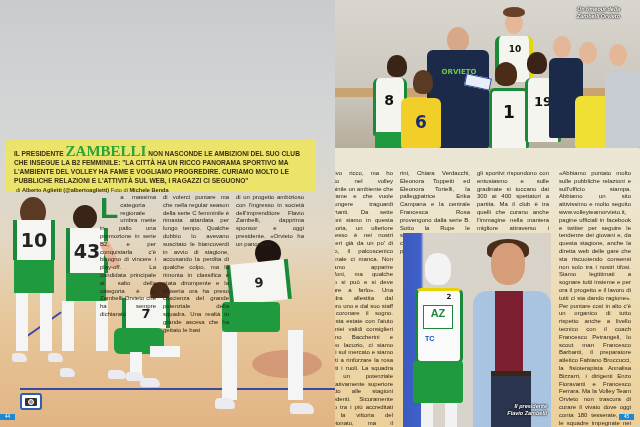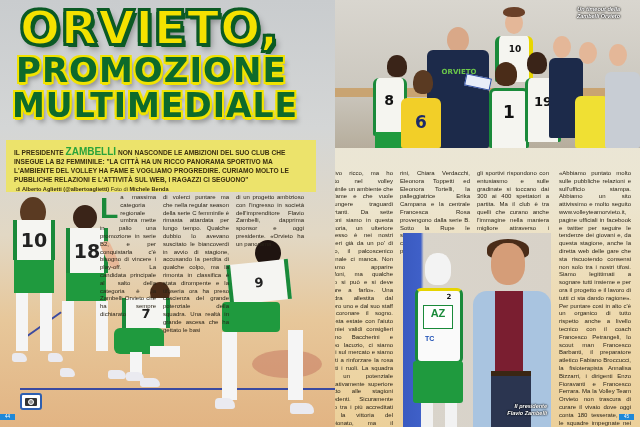--- a/index.html
+++ b/index.html
@@ -33,21 +33,21 @@
   .title .l2 { margin-left: 4px; }
   .title .l3 { margin-left: 0; font-size: 33px; }
 
   .subhead {
     position: absolute; left: 6px; top: 140px; width: 310px; height: 52px;
     background: #ece36b; padding: 7px 8px;
   }
   .subhead p {
     font-size: 6.6px; font-weight: bold; color: #3a2f10; line-height: 9px; text-transform: uppercase;
   }
-  .subhead .highlight { color: #2aa33a; font-size: 10px; }
+  .subhead .highlight { color: #2aa33a; font-size: 15px; font-family: Liberation Serif, serif; }
   .byline { font-size: 5.6px; color: #3a2f10; margin-top: 2px; margin-left: 2px; }
   .byline b { font-weight: bold; }
 
   
   .player { position: absolute; }
   .jersey {
     position: absolute; background: #f5f5f2; border-left: 4px solid #1a8a3a; border-right: 4px solid #1a8a3a;
     display: flex; align-items: center; justify-content: center; font-weight: bold; color: #222; font-family: "DejaVu Sans", sans-serif;
   }
   .shorts { position: absolute; background: #1f9a3e; }
@@ -116,25 +116,20 @@
   .man-jeans { position: absolute; left: 88px; top: 140px; width: 40px; height: 54px; background: #2b3550; }
   .man-belt { position: absolute; left: 88px; top: 138px; width: 40px; height: 5px; background: #3a2614; }
 </style>
 </head>
 <body>
 
 <div class="spread">
 
   <div class="page-left">
 
-    <h1 class="title">
-      <span class="l1">ORVIETO,</span>
-      <span class="l2">PROMOZIONE</span>
-      <span class="l3">MULTIMEDIALE</span>
-    </h1>
 
     <div class="subhead">
       <p><span>Il presidente </span><span class="highlight">Zambelli</span><span> non nasconde le ambizioni del suo club che insegue la B2 femminile: "La città ha un ricco panorama sportivo ma l'ambiente del volley ha fame e vogliamo progredire. Curiamo molto le pubbliche relazioni e l'attività sul web, i ragazzi ci seguono"</span></p>
       <div class="byline">
         <span>di</span>
         <b>Alberto Aglietti (@albertoaglietti)</b>
         <span>Foto di</span>
         <b>Michele Benda</b>
       </div>
     </div>
@@ -148,21 +143,21 @@
       <div class="jersey" style="left:13px; top:220px; width:42px; height:40px; font-size:19px;">10</div>
       <div class="shorts" style="left:14px; top:260px; width:40px; height:33px;"></div>
       <div class="leg" style="left:16px; top:293px; width:12px; height:58px;"></div>
       <div class="leg" style="left:40px; top:293px; width:12px; height:58px;"></div>
       <div class="shoe" style="left:12px; top:353px; width:15px; height:9px;"></div>
       <div class="shoe" style="left:48px; top:353px; width:15px; height:9px;"></div>
     </div>
 
     <div class="player">
       <div class="hair" style="left:73px; top:205px; width:24px; height:25px; background:#3a2418;"></div>
-      <div class="jersey" style="left:66px; top:228px; width:42px; height:45px; font-size:19px;">18</div>
+      <div class="jersey" style="left:66px; top:228px; width:42px; height:45px; font-size:19px;">43</div>
       <div class="shorts" style="left:66px; top:273px; width:40px; height:28px;"></div>
       <div class="arm" style="left:105px; top:240px; width:10px; height:30px; transform:rotate(-25deg);"></div>
       <div class="leg" style="left:62px; top:301px; width:12px; height:50px;"></div>
       <div class="leg" style="left:96px; top:301px; width:12px; height:50px;"></div>
       <div class="shoe" style="left:60px; top:368px; width:15px; height:9px;"></div>
       <div class="shoe" style="left:108px; top:370px; width:18px; height:9px;"></div>
     </div>
 
     <div class="player">
       <div class="hair" style="left:150px; top:282px; width:20px; height:22px; background:#4a2c18;"></div>

